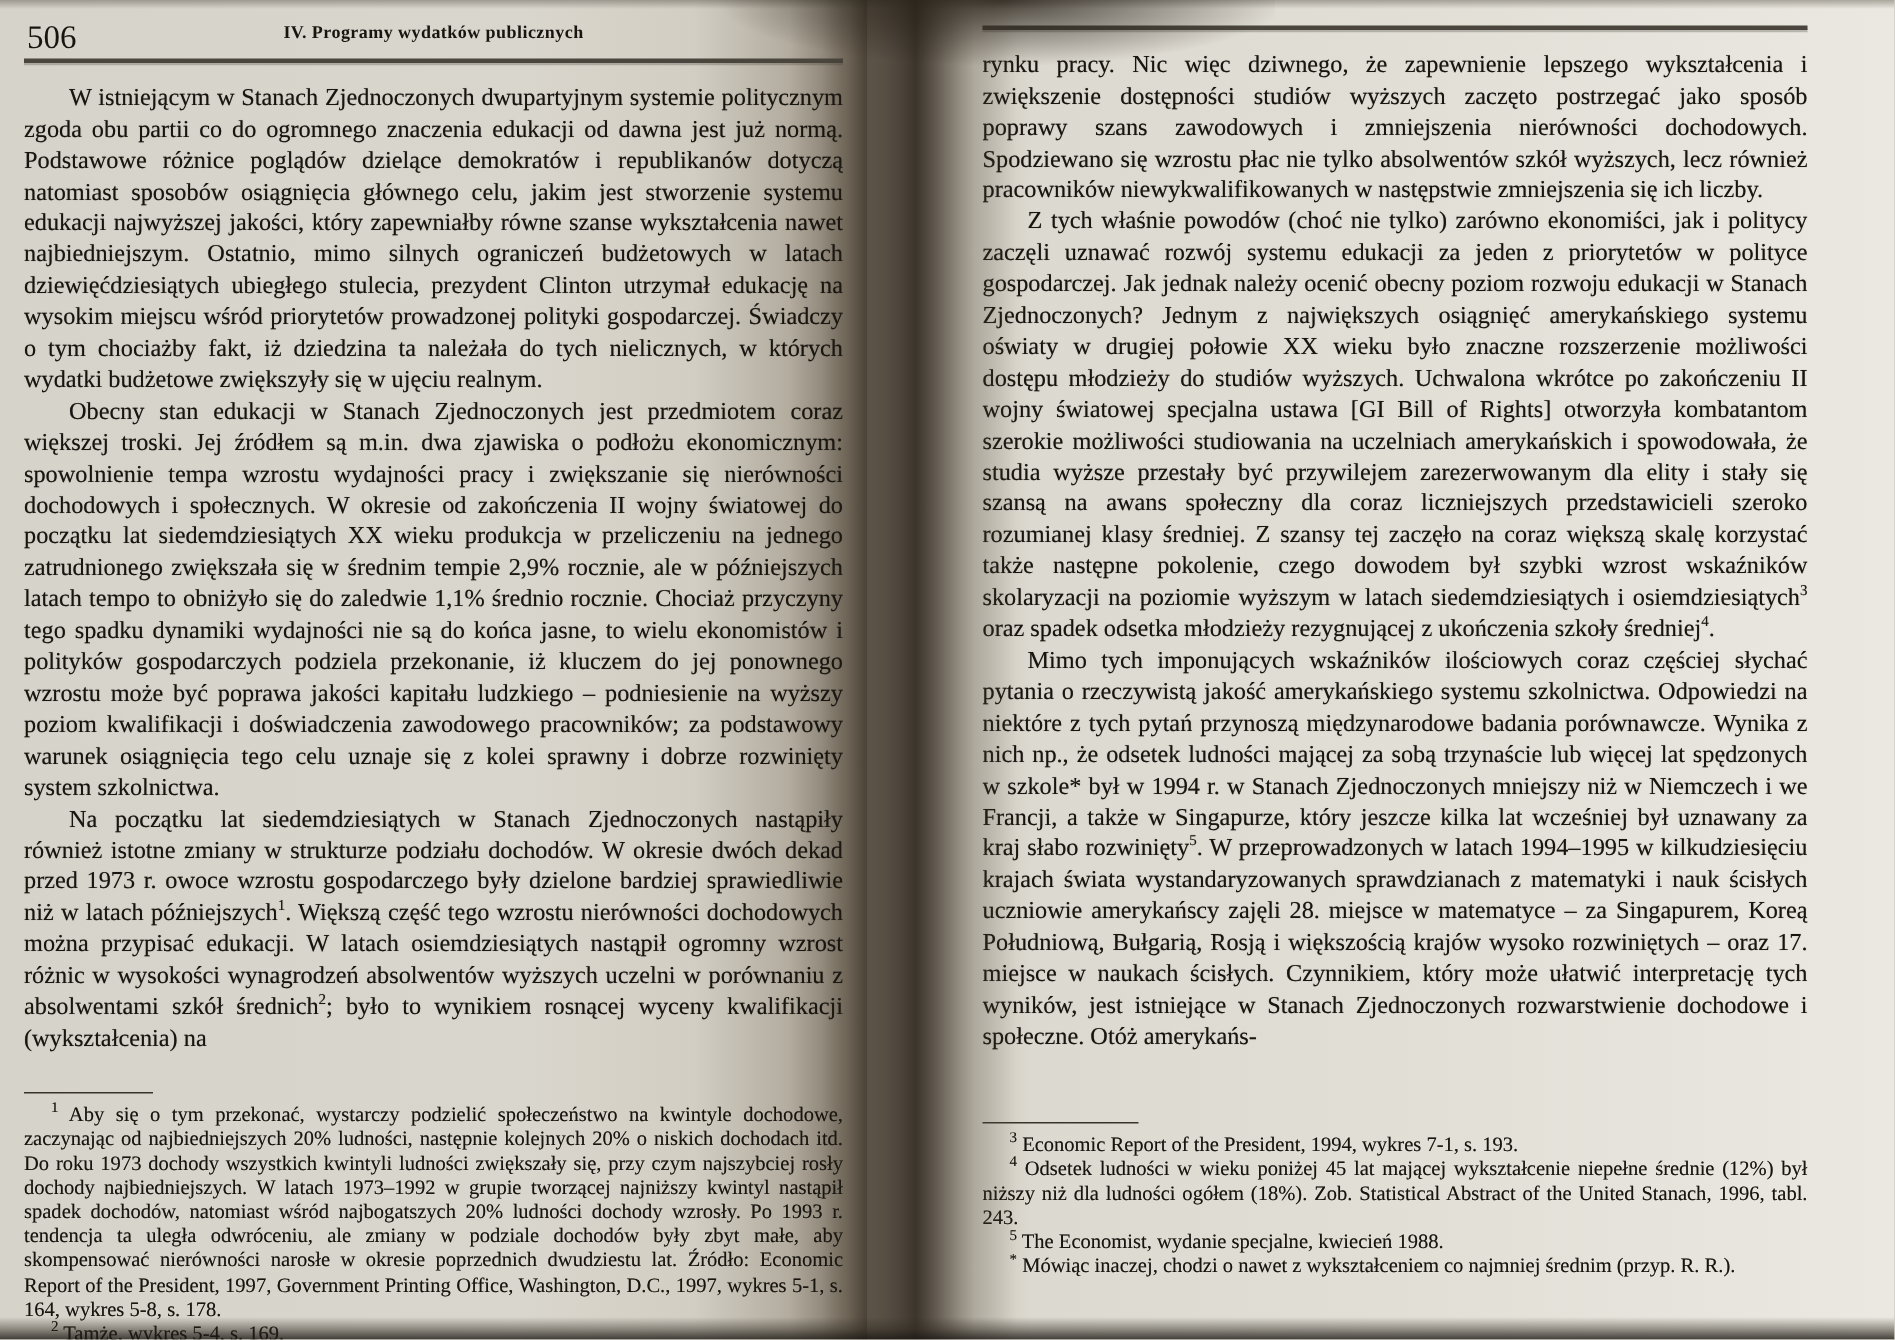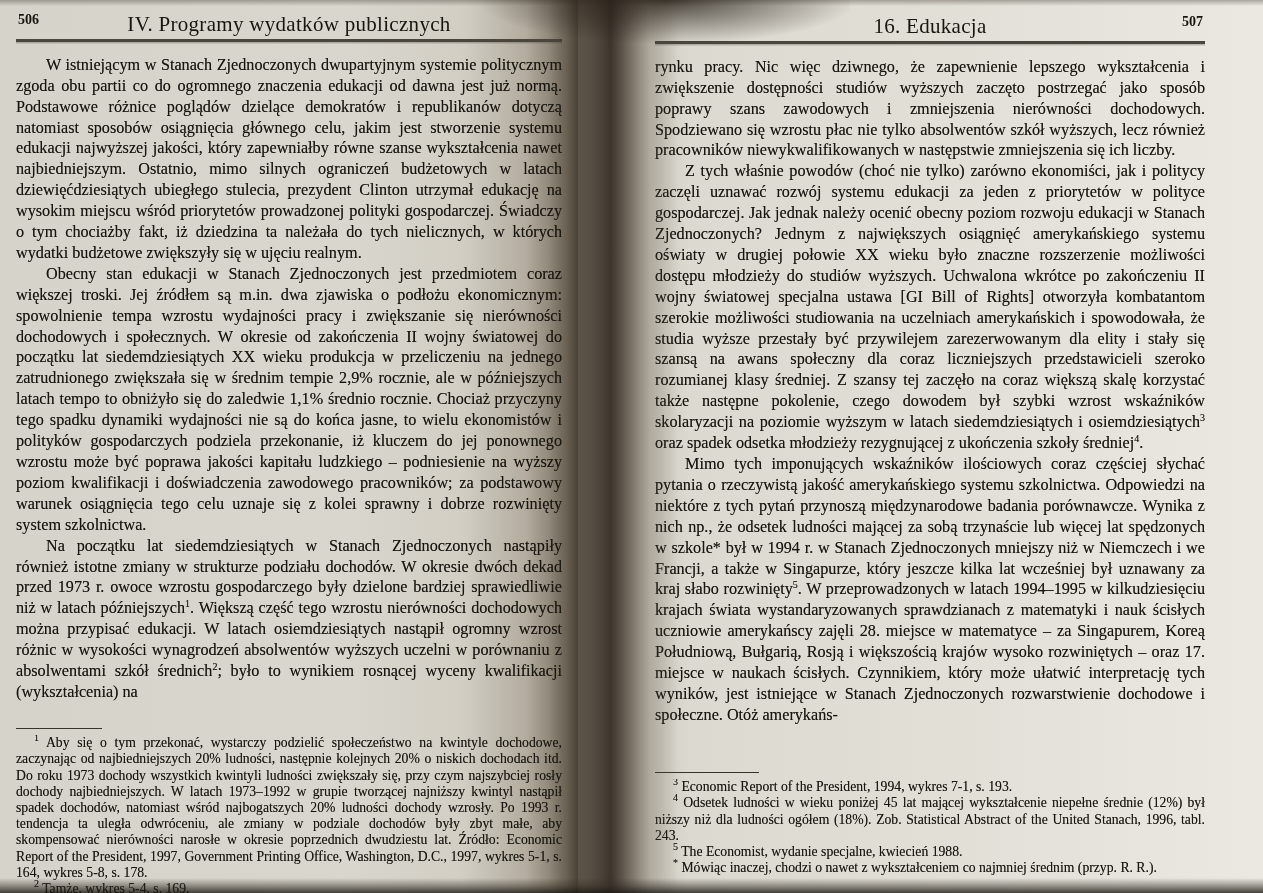--- a/index.html
+++ b/index.html
@@ -14,22 +14,22 @@
     background:linear-gradient(90deg,#d6d3ca 0%,#d9d6cd 60%,#d2cec4 80%,#b3ac9f 91%,#786f60 98%,#574e41 100%);
     padding:12px 16px 0 16px;
   }
   .page-right {
     left:578px; width:685px;
     background:linear-gradient(90deg,#6e6557 0%,#9a9183 4%,#c6c1b6 9%,#dcd9d0 16%,#e2dfd7 55%,#eae8e0 100%);
     padding:14px 58px 0 77px;
   }
 
   .hdr { position:relative; height:24px; text-align:center; }
-  .htitle { font-weight:normal; font-size:21px; letter-spacing:.3px; }
-  .pnum { position:absolute; top:0; font-size:14px;font-weight:bold; }
+  .htitle { font-weight:bold; font-size:12px; letter-spacing:.3px; }
+  .pnum { position:absolute; top:0; font-size:22px; }
   .pnum-left { left:2px; }
   .pnum-right { right:2px; }
   .hrule { height:2.8px; background:#4a463e; box-shadow:0 1.5px 0 rgba(74,70,62,.3); margin-top:3px; }
 
   .bodytext {
     margin-top:13px; text-align:justify;
     font-size:16.2px; line-height:20.9px;
     text-shadow:0 0 .5px rgba(24,21,16,.55);
     overflow:hidden;
   }
@@ -84,24 +84,20 @@
         <p class="para ind"><span>Na początku lat siedemdziesiątych w Stanach Zjednoczonych nastąpiły również istotne zmiany w strukturze podziału dochodów. W okresie dwóch dekad przed 1973 r. owoce wzrostu gospodarczego były dzielone bardziej sprawiedliwie niż w latach późniejszych</span><sup>1</sup><span>. Większą część tego wzrostu nierówności dochodowych można przypisać edukacji. W latach osiemdziesiątych nastąpił ogromny wzrost różnic w wysokości wynagrodzeń absolwentów wyższych uczelni w porównaniu z absolwentami szkół średnich</span><sup>2</sup><span>; było to wynikiem rosnącej wyceny kwalifikacji (wykształcenia) na</span></p>
       </div>
     <div class="fnsep"></div>
     <div class="fns">
         <p class="fn"><sup>1</sup><span> Aby się o tym przekonać, wystarczy podzielić społeczeństwo na kwintyle dochodowe, zaczynając od najbiedniejszych 20% ludności, następnie kolejnych 20% o niskich dochodach itd. Do roku 1973 dochody wszystkich kwintyli ludności zwiększały się, przy czym najszybciej rosły dochody najbiedniejszych. W latach 1973–1992 w grupie tworzącej najniższy kwintyl nastąpił spadek dochodów, natomiast wśród najbogatszych 20% ludności dochody wzrosły. Po 1993 r. tendencja ta uległa odwróceniu, ale zmiany w podziale dochodów były zbyt małe, aby skompensować nierówności narosłe w okresie poprzednich dwudziestu lat. Źródło: </span><span class="it">Economic Report of the President, 1997</span><span>, Government Printing Office, Washington, D.C., 1997, wykres 5-1, s. 164, wykres 5-8, s. 178.</span></p>
         <p class="fn"><sup>2</sup><span> Tamże, wykres 5-4, s. 169.</span></p>
       </div>
   </div>
 
   <div class="page page-right">
-    <div class="hdr">
-      <span class="htitle">16. Edukacja</span>
-      <span class="pnum pnum-right">507</span>
-    </div>
     <div class="hrule"></div>
     <div class="bodytext">
         <p class="para"><span>rynku pracy. Nic więc dziwnego, że zapewnienie lepszego wykształcenia i zwiększenie dostępności studiów wyższych zaczęto postrzegać jako sposób poprawy szans zawodowych i zmniejszenia nierówności dochodowych. Spodziewano się wzrostu płac nie tylko absolwentów szkół wyższych, lecz również pracowników niewykwalifikowanych w następstwie zmniejszenia się ich liczby.</span></p>
         <p class="para ind"><span>Z tych właśnie powodów (choć nie tylko) zarówno ekonomiści, jak i politycy zaczęli uznawać rozwój systemu edukacji za jeden z priorytetów w polityce gospodarczej. Jak jednak należy ocenić obecny poziom rozwoju edukacji w Stanach Zjednoczonych? Jednym z największych osiągnięć amerykańskiego systemu oświaty w drugiej połowie XX wieku było znaczne rozszerzenie możliwości dostępu młodzieży do studiów wyższych. Uchwalona wkrótce po zakończeniu II wojny światowej specjalna ustawa [</span><span class="it">GI Bill of Rights</span><span>] otworzyła kombatantom szerokie możliwości studiowania na uczelniach amerykańskich i spowodowała, że studia wyższe przestały być przywilejem zarezerwowanym dla elity i stały się szansą na awans społeczny dla coraz liczniejszych przedstawicieli szeroko rozumianej klasy średniej. Z szansy tej zaczęło na coraz większą skalę korzystać także następne pokolenie, czego dowodem był szybki wzrost wskaźników skolaryzacji na poziomie wyższym w latach siedemdziesiątych i osiemdziesiątych</span><sup>3</sup><span> oraz spadek odsetka młodzieży rezygnującej z ukończenia szkoły średniej</span><sup>4</sup><span>.</span></p>
         <p class="para ind"><span>Mimo tych imponujących wskaźników ilościowych coraz częściej słychać pytania o rzeczywistą jakość amerykańskiego systemu szkolnictwa. Odpowiedzi na niektóre z tych pytań przynoszą międzynarodowe badania porównawcze. Wynika z nich np., że odsetek ludności mającej za sobą trzynaście lub więcej lat spędzonych w szkole* był w 1994 r. w Stanach Zjednoczonych mniejszy niż w Niemczech i we Francji, a także w Singapurze, który jeszcze kilka lat wcześniej był uznawany za kraj słabo rozwinięty</span><sup>5</sup><span>. W przeprowadzonych w latach 1994–1995 w kilkudziesięciu krajach świata wystandaryzowanych sprawdzianach z matematyki i nauk ścisłych uczniowie amerykańscy zajęli 28. miejsce w matematyce – za Singapurem, Koreą Południową, Bułgarią, Rosją i większością krajów wysoko rozwiniętych – oraz 17. miejsce w naukach ścisłych. Czynnikiem, który może ułatwić interpretację tych wyników, jest istniejące w Stanach Zjednoczonych rozwarstwienie dochodowe i społeczne. Otóż amerykańs-</span></p>
       </div>
     <div class="fnsep"></div>
     <div class="fns">
         <p class="fn"><sup>3</sup><span> </span><span class="it">Economic Report of the President, 1994</span><span>, wykres 7-1, s. 193.</span></p>
         <p class="fn"><sup>4</sup><span> Odsetek ludności w wieku poniżej 45 lat mającej wykształcenie niepełne średnie (12%) był niższy niż dla ludności ogółem (18%). Zob. </span><span class="it">Statistical Abstract of the United Stanach, 1996,</span><span> tabl. 243.</span></p>

